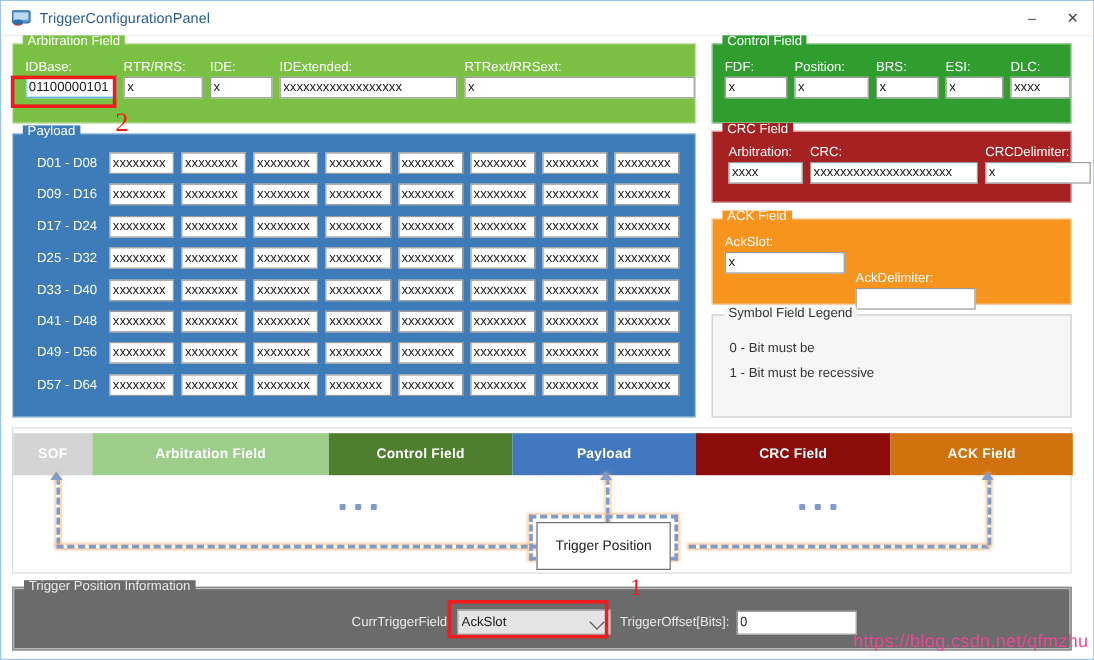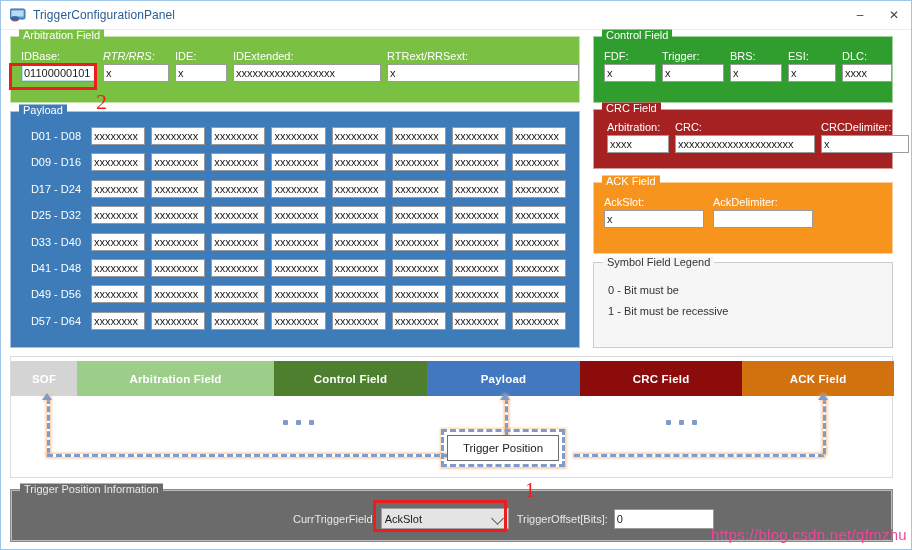--- a/index.html
+++ b/index.html
@@ -76,21 +76,21 @@
     color:#fff;font-weight:bold;font-size:11.5px;letter-spacing:.2px;}
   .dashline{position:absolute;background:transparent;}
   .hline{height:0;border-top:3px dashed #7e9bc9;box-shadow:0 0 2px 1.5px rgba(247,190,140,.75);}
   .vline{width:0;border-left:3px dashed #7e9bc9;box-shadow:0 0 2px 1.5px rgba(247,190,140,.75);}
   .uarrow{position:absolute;width:0;height:0;border-left:5px solid transparent;
     border-right:5px solid transparent;border-bottom:7px solid #7e9bc9;
     filter:drop-shadow(0 0 2px rgba(247,190,140,.9));}
   .ellipsis{position:absolute;display:flex;gap:8px;}
   .ellipsis i{width:5px;height:5px;background:#7e9bc9;border-radius:1px;display:block;}
   #tpbox{
-    position:absolute;left:446px;top:434px;width:112px;height:26px;
+    position:absolute;left:446px;top:434px;width:112px;height:40px;
     background:#fff;border:1px solid #6d6d6d;box-sizing:border-box;
     display:flex;align-items:center;justify-content:center;
     font-size:11.5px;color:#222;z-index:6;
   }
   #tpbox-dash{
     position:absolute;left:440px;top:428px;width:124px;height:38px;
     border:3px dashed #7e9bc9;box-sizing:border-box;
     box-shadow:0 0 2px 1.5px rgba(247,190,140,.7);z-index:5;
   }
 
@@ -143,33 +143,33 @@
       <div class="winbtn">–</div>
       <div class="winbtn">✕</div>
     </div>
   </div>
 
   <div class="group" id="arb">
     <div class="gborder"></div>
     <span class="gtitle">Arbitration Field</span>
     <div id="arb-fields" style="position:absolute;left:11px;top:14px;display:flex;gap:6px;">
         <div style="width: 76px;"><div class="lbl" style="margin-bottom: 2px;">IDBase:</div><input class="f focusin" value="01100000101" style="width: 76px;"></div>
-        <div style="width: 66px;"><div class="lbl" style="margin-bottom: 2px; font-style: italic;">RTR/RRS:</div><input class="f" value="x" style="width: 66px;"></div>
+        <div style="width: 66px;"><div class="lbl" style="margin-bottom: 2px;">RTR/RRS:</div><input class="f" value="x" style="width: 66px;"></div>
         <div style="width: 52px;"><div class="lbl" style="margin-bottom: 2px;">IDE:</div><input class="f" value="x" style="width: 52px;"></div>
         <div style="width: 148px;"><div class="lbl" style="margin-bottom: 2px;">IDExtended:</div><input class="f" value="xxxxxxxxxxxxxxxxxx" style="width: 148px;"></div>
         <div style="width: 192px;"><div class="lbl" style="margin-bottom: 2px;">RTRext/RRSext:</div><input class="f" value="x" style="width: 192px;"></div>
       </div>
   </div>
 
   <div class="group" id="ctl">
     <div class="gborder"></div>
     <span class="gtitle">Control Field</span>
     <div id="ctl-fields" style="position:absolute;left:11px;top:14px;display:flex;gap:6px;">
         <div style="width: 52px;"><div class="lbl" style="margin-bottom: 2px;">FDF:</div><input class="f" value="x" style="width: 52px;"></div>
-        <div style="width: 62px;"><div class="lbl" style="margin-bottom: 2px;">Trigger:</div><input class="f" value="x" style="width: 62px;"></div>
+        <div style="width: 62px;"><div class="lbl" style="margin-bottom: 2px;">Position:</div><input class="f" value="x" style="width: 62px;"></div>
         <div style="width: 52px;"><div class="lbl" style="margin-bottom: 2px;">BRS:</div><input class="f" value="x" style="width: 52px;"></div>
         <div style="width: 48px;"><div class="lbl" style="margin-bottom: 2px;">ESI:</div><input class="f" value="x" style="width: 48px;"></div>
         <div style="width: 50px;"><div class="lbl" style="margin-bottom: 2px;">DLC:</div><input class="f" value="xxxx" style="width: 50px;"></div>
       </div>
   </div>
 
   <div class="group" id="pl">
     <div class="gborder"></div>
     <span class="gtitle">Payload</span>
     <div id="plgrid">
@@ -272,21 +272,21 @@
         <div style="width: 140px;"><div class="lbl" style="margin-bottom: 2px;">CRC:</div><input class="f" value="xxxxxxxxxxxxxxxxxxxxx" style="width: 140px;"></div>
         <div style="width: 88px;"><div class="lbl" style="margin-bottom: 2px;">CRCDelimiter:</div><input class="f" value="x" style="width: 88px;"></div>
       </div>
   </div>
 
   <div class="group" id="ack">
     <div class="gborder"></div>
     <span class="gtitle">ACK Field</span>
     <div id="ack-fields" style="position:absolute;left:11px;top:14px;display:flex;gap:9px;">
         <div style="width: 100px;"><div class="lbl" style="margin-bottom: 2px;">AckSlot:</div><input class="f" value="x" style="width: 100px;"></div>
-        <div style="width: 100px;"><div class="lbl" style="margin-bottom: 2px;">AckDelimiter:</div><input class="f" style="width: 100px;"></div>
+        <div style="width: 100px; margin-top: 30px;"><div class="lbl" style="margin-bottom: 2px;">AckDelimiter:</div><input class="f" style="width: 100px;"></div>
       </div>
   </div>
 
   <div class="group" id="leg">
     <span class="gtitle">Symbol Field Legend</span>
     <div id="leg-rows" style="position:absolute;left:0;top:15px;width:100%;">
         <div class="legrow" style="margin-top: 6px;">0 - Bit must be</div>
         <div class="legrow" style="margin-top: 9px;">1 - Bit must be recessive</div>
       </div>
   </div>

